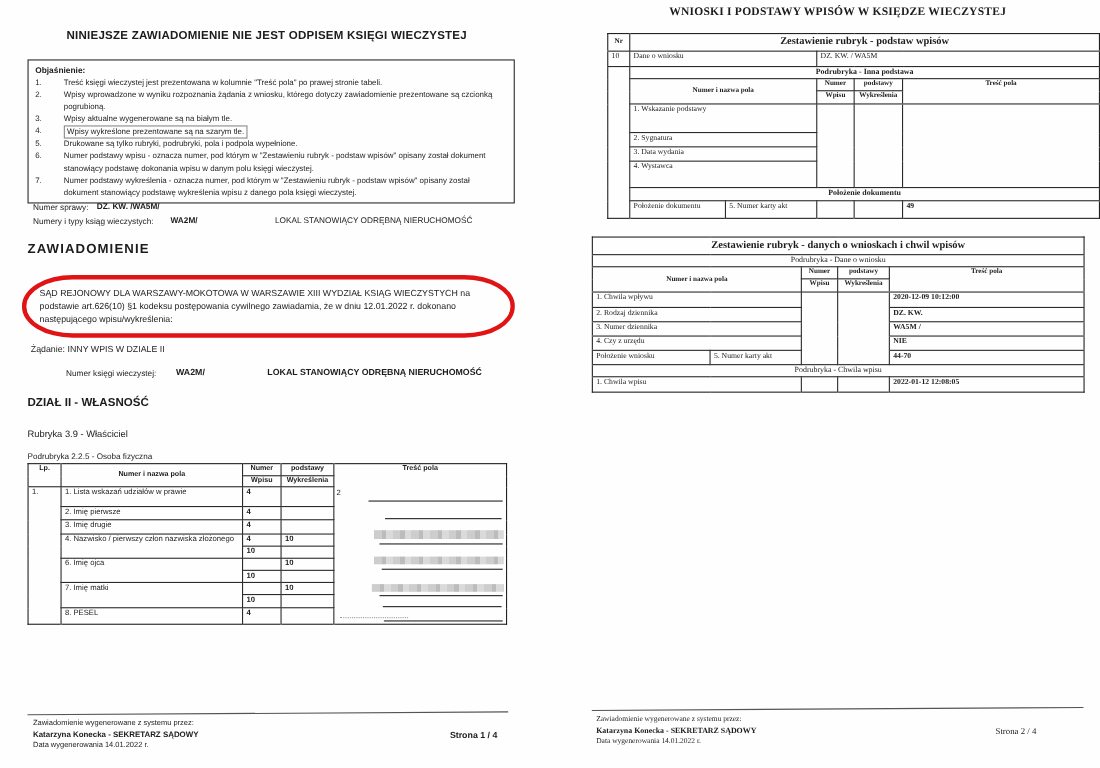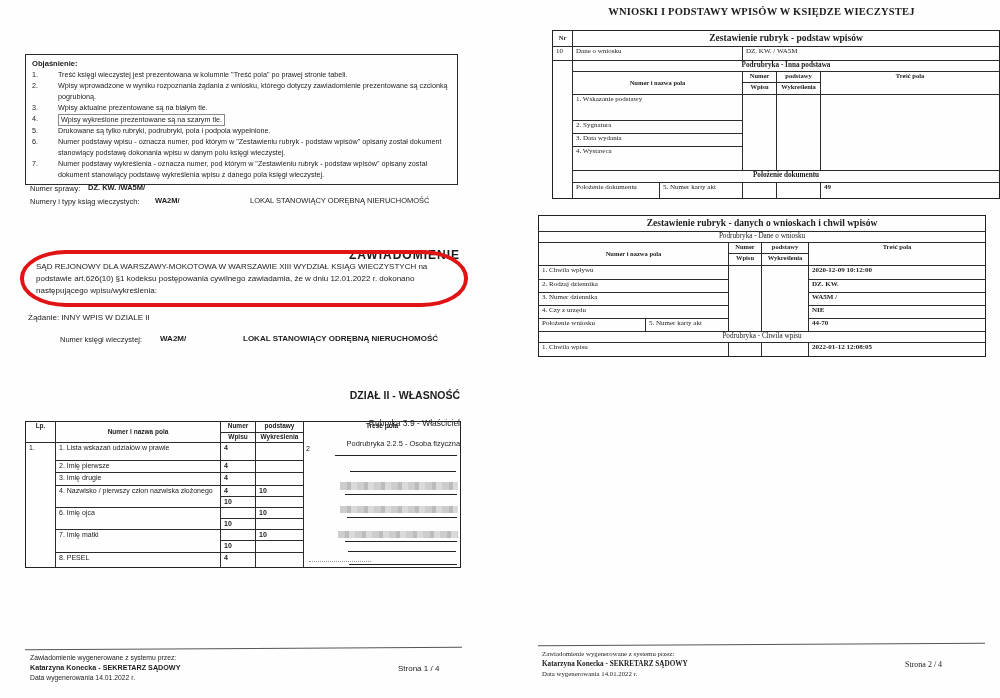--- a/index.html
+++ b/index.html
@@ -1,24 +1,24 @@
 <!DOCTYPE html>
 <html><head>
 <meta charset="utf-8">
 <style>
   html,body{margin:0;padding:0;background:#ffffff;}
   .canvas{position:relative;width:1000px;height:698px;background:#fefefe;overflow:hidden;
           font-family:"Liberation Sans", sans-serif;color:#1c1c1c;}
   .abs{position:absolute;}
   .b{font-weight:bold;}
-  .ctr{text-align:right;margin-top:29px;}
+  .ctr{text-align:left;}
   
   .doc-title{font-size:10.5px;font-weight:bold;letter-spacing:.2px;text-align:center;}
   
-  .expl-box{border:1.5px solid #2a2a2a;padding:3px 4px 4px 6px;font-size:7.2px;line-height:1.5;}
+  .expl-box{border:1.5px solid #2a2a2a;padding:3px 14px 4px 6px;font-size:7.2px;line-height:1.5;}
   .expl-title{font-weight:bold;font-size:7.6px;margin-bottom:1px;}
   .expl-row{display:flex;}
   .expl-num{width:26px;flex:none;}
   .expl-txt{flex:1;}
   .sample-box{border:1px solid #8a8a8a;padding:0 2px;display:inline-block;}
   
   .s75{font-size:7.5px;} .s8{font-size:8px;}
   
   .red-oval{border:4px solid #e01414;border-radius:46px/28px;padding:7px 14px 6px 12px;
             font-size:8px;line-height:1.5;}
@@ -42,34 +42,35 @@
   .rule{position:absolute;border-top:1px solid #555;height:0;transform:rotate(-0.35deg);}
   .ftr{font-size:6.8px;line-height:1.45;}
 </style>
 </head>
 <body>
 
 <div class="canvas">
 
   <div class="abs" style="left:0;top:0;width:500px;height:698px;">
 
+    <div class="abs doc-title" style="left:25px;top:26px;width:435px;">NINIEJSZE ZAWIADOMIENIE NIE JEST ODPISEM KSIĘGI WIECZYSTEJ</div>
 
     <div class="abs expl-box" style="left:25px;top:54px;width:421px;">
       <div class="expl-title">Objaśnienie:</div>
       <div class="expl-row">
         <span class="expl-num">1.</span>
         <span class="expl-txt">Treść księgi wieczystej jest prezentowana w kolumnie "Treść pola" po prawej stronie tabeli.</span>
       </div>
       <div class="expl-row">
         <span class="expl-num">2.</span>
         <span class="expl-txt">Wpisy wprowadzone w wyniku rozpoznania żądania z wniosku, którego dotyczy zawiadomienie prezentowane są czcionką pogrubioną.</span>
       </div>
       <div class="expl-row">
         <span class="expl-num">3.</span>
-        <span class="expl-txt">Wpisy aktualne prezentowane są na białym tle.</span>
+        <span class="expl-txt">Wpisy aktualne wygenerowane są na białym tle.</span>
       </div>
       <div class="expl-row">
         <span class="expl-num">4.</span>
         <span class="expl-txt"><span class="sample-box">Wpisy wykreślone prezentowane są na szarym tle.</span></span>
       </div>
       <div class="expl-row">
         <span class="expl-num">5.</span>
         <span class="expl-txt">Drukowane są tylko rubryki, podrubryki, pola i podpola wypełnione.</span>
       </div>
       <div class="expl-row">
@@ -191,21 +192,21 @@
       </tr>
     </tbody>
       </table>
 
     <div class="rule" style="left:25px;top:648px;width:437px;"></div>
     <div class="abs ftr" style="left:30px;top:653px;">
       <div>Zawiadomienie wygenerowane z systemu przez:</div>
       <div class="b" style="font-size:7.2px">Katarzyna Konecka - SEKRETARZ SĄDOWY</div>
       <div>Data wygenerowania 14.01.2022 r.</div>
     </div>
-    <div class="abs s8" style="left:398px;top:664px;">Strona 1 /  4</div>
+    <div class="abs s8" style="left:409px;top:664px;font-weight:bold;">Strona 1 /  4</div>
   </div>
 
   <div class="abs" style="left:500px;top:0;width:500px;height:698px;font-family:Liberation Serif, serif;">
 
     <div class="abs doc-title" style="left:38px;top:6px;width:447px;">WNIOSKI I PODSTAWY WPISÓW W KSIĘDZE WIECZYSTEJ</div>
 
     <table class="t ob abs" style="left:52px;top:30px;width:447px;">
       <colgroup>
           <col style="width:20px">
           <col style="width:87px">

